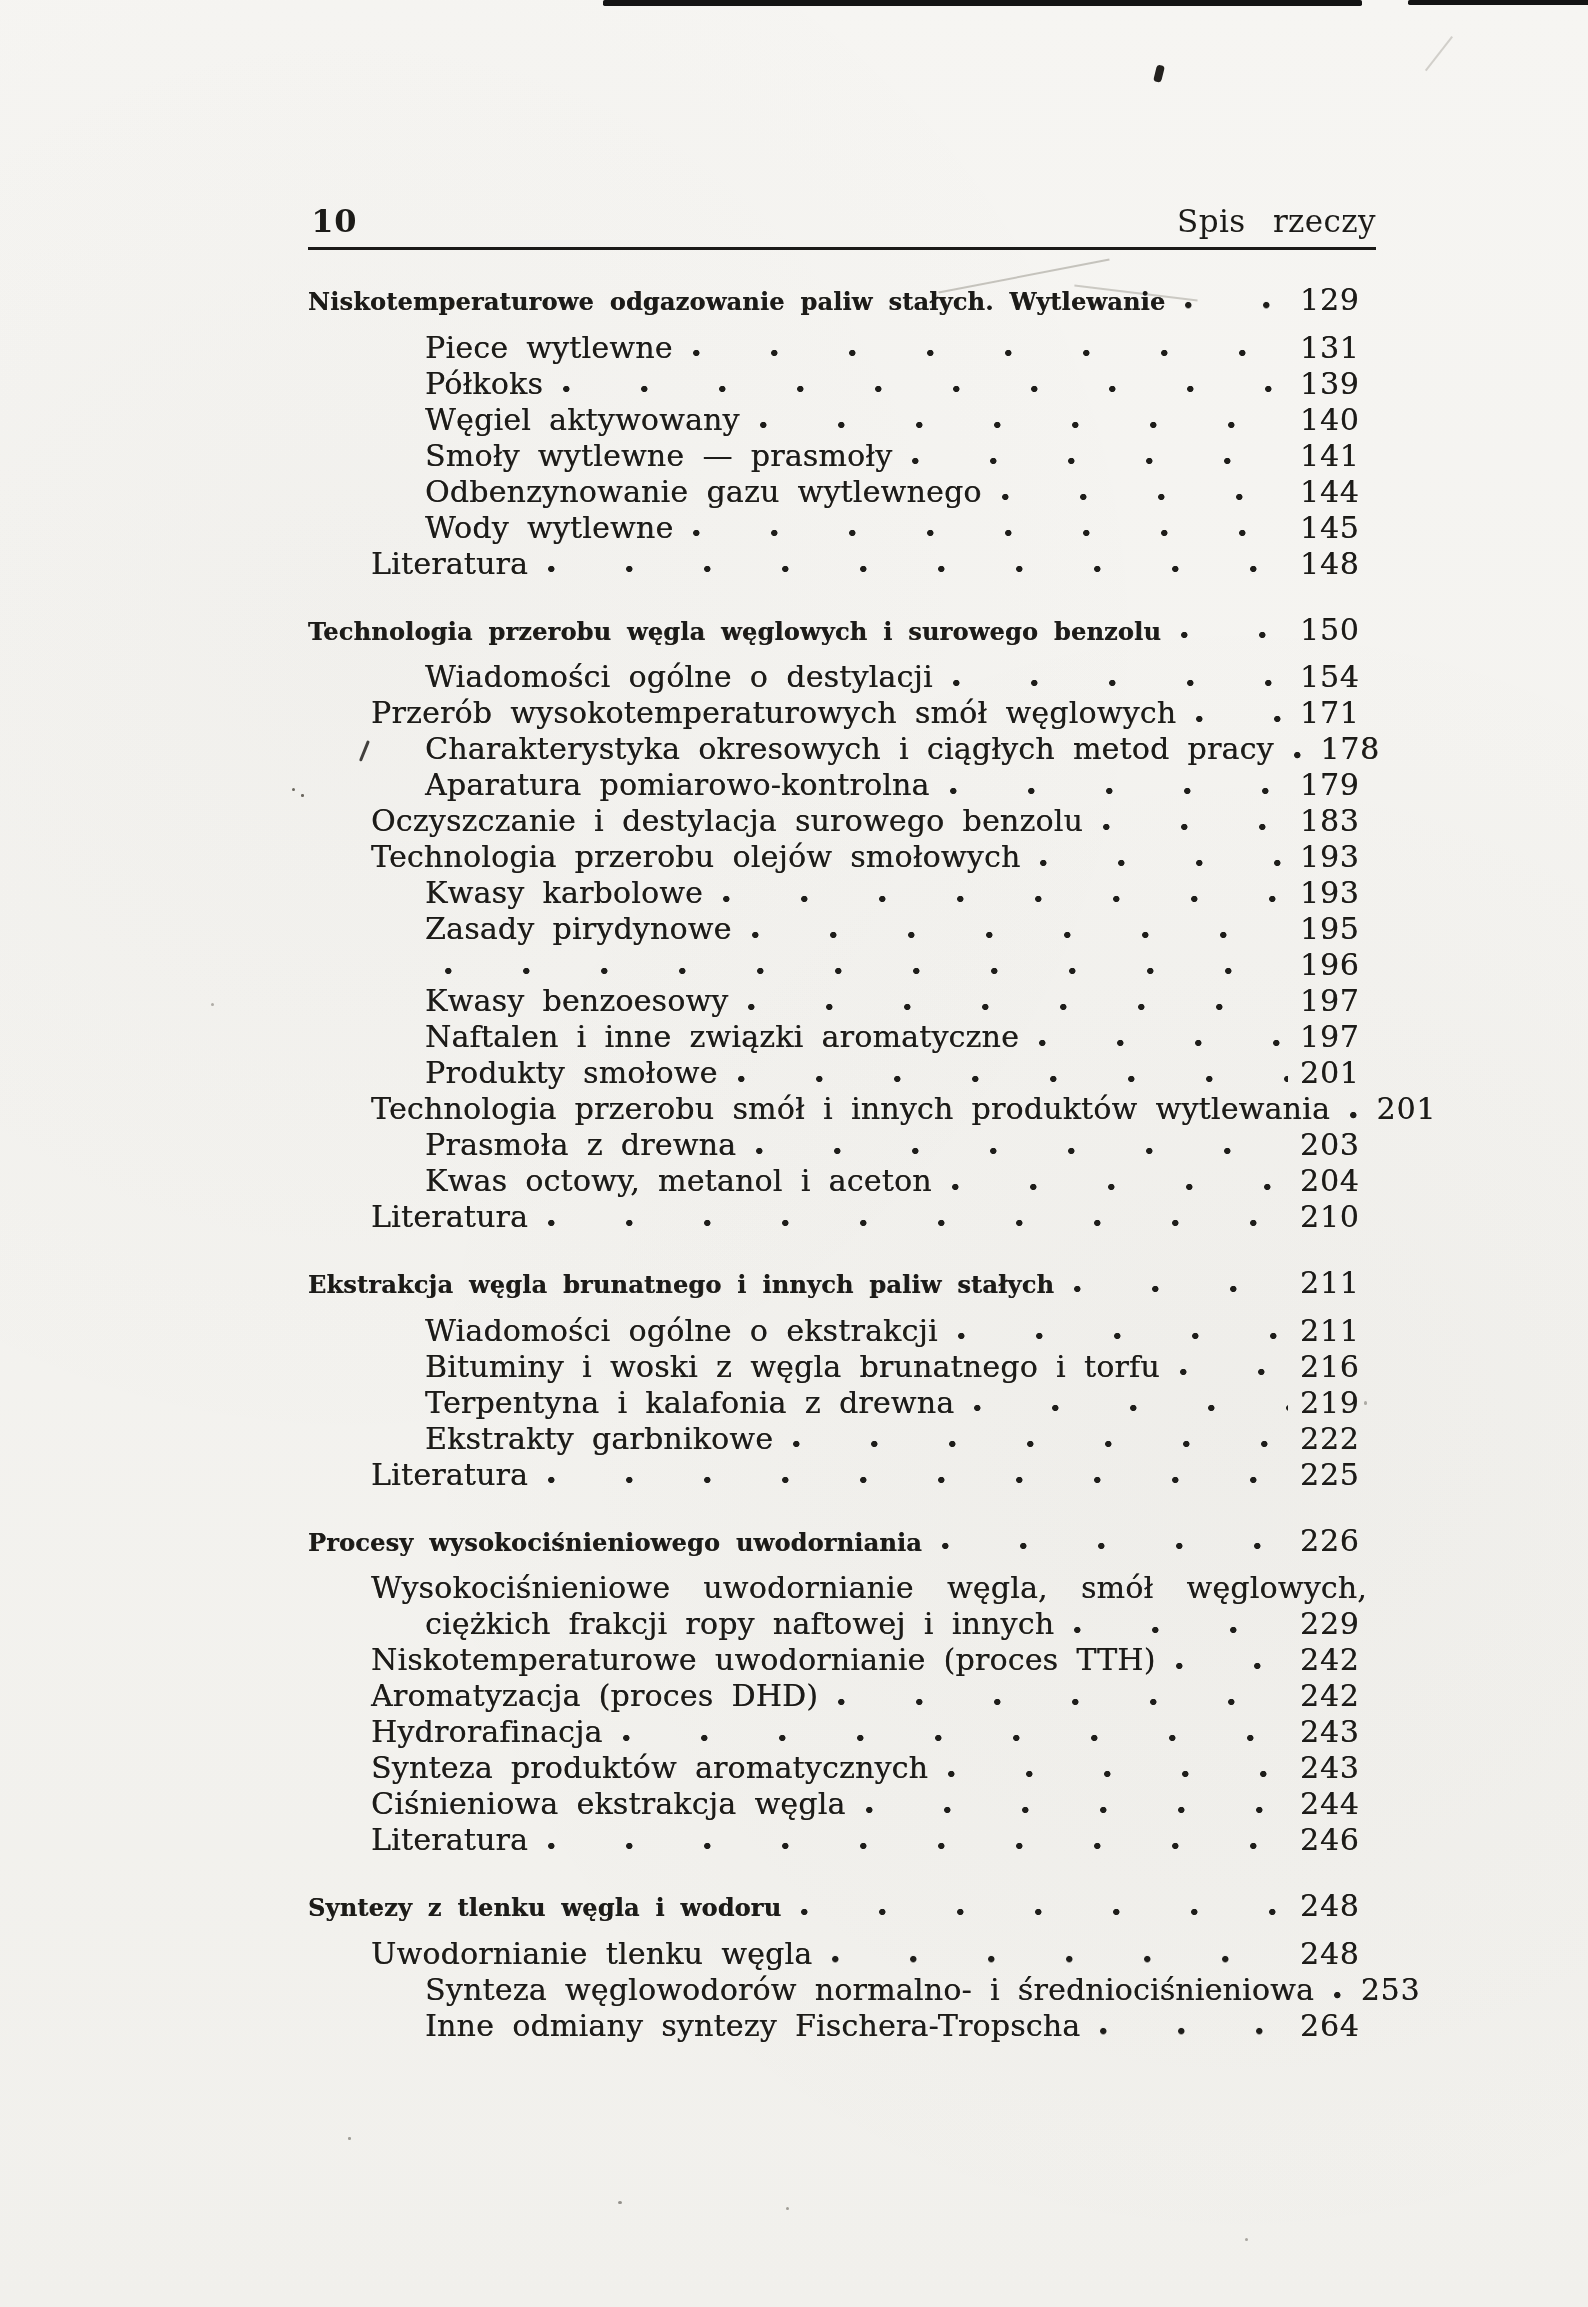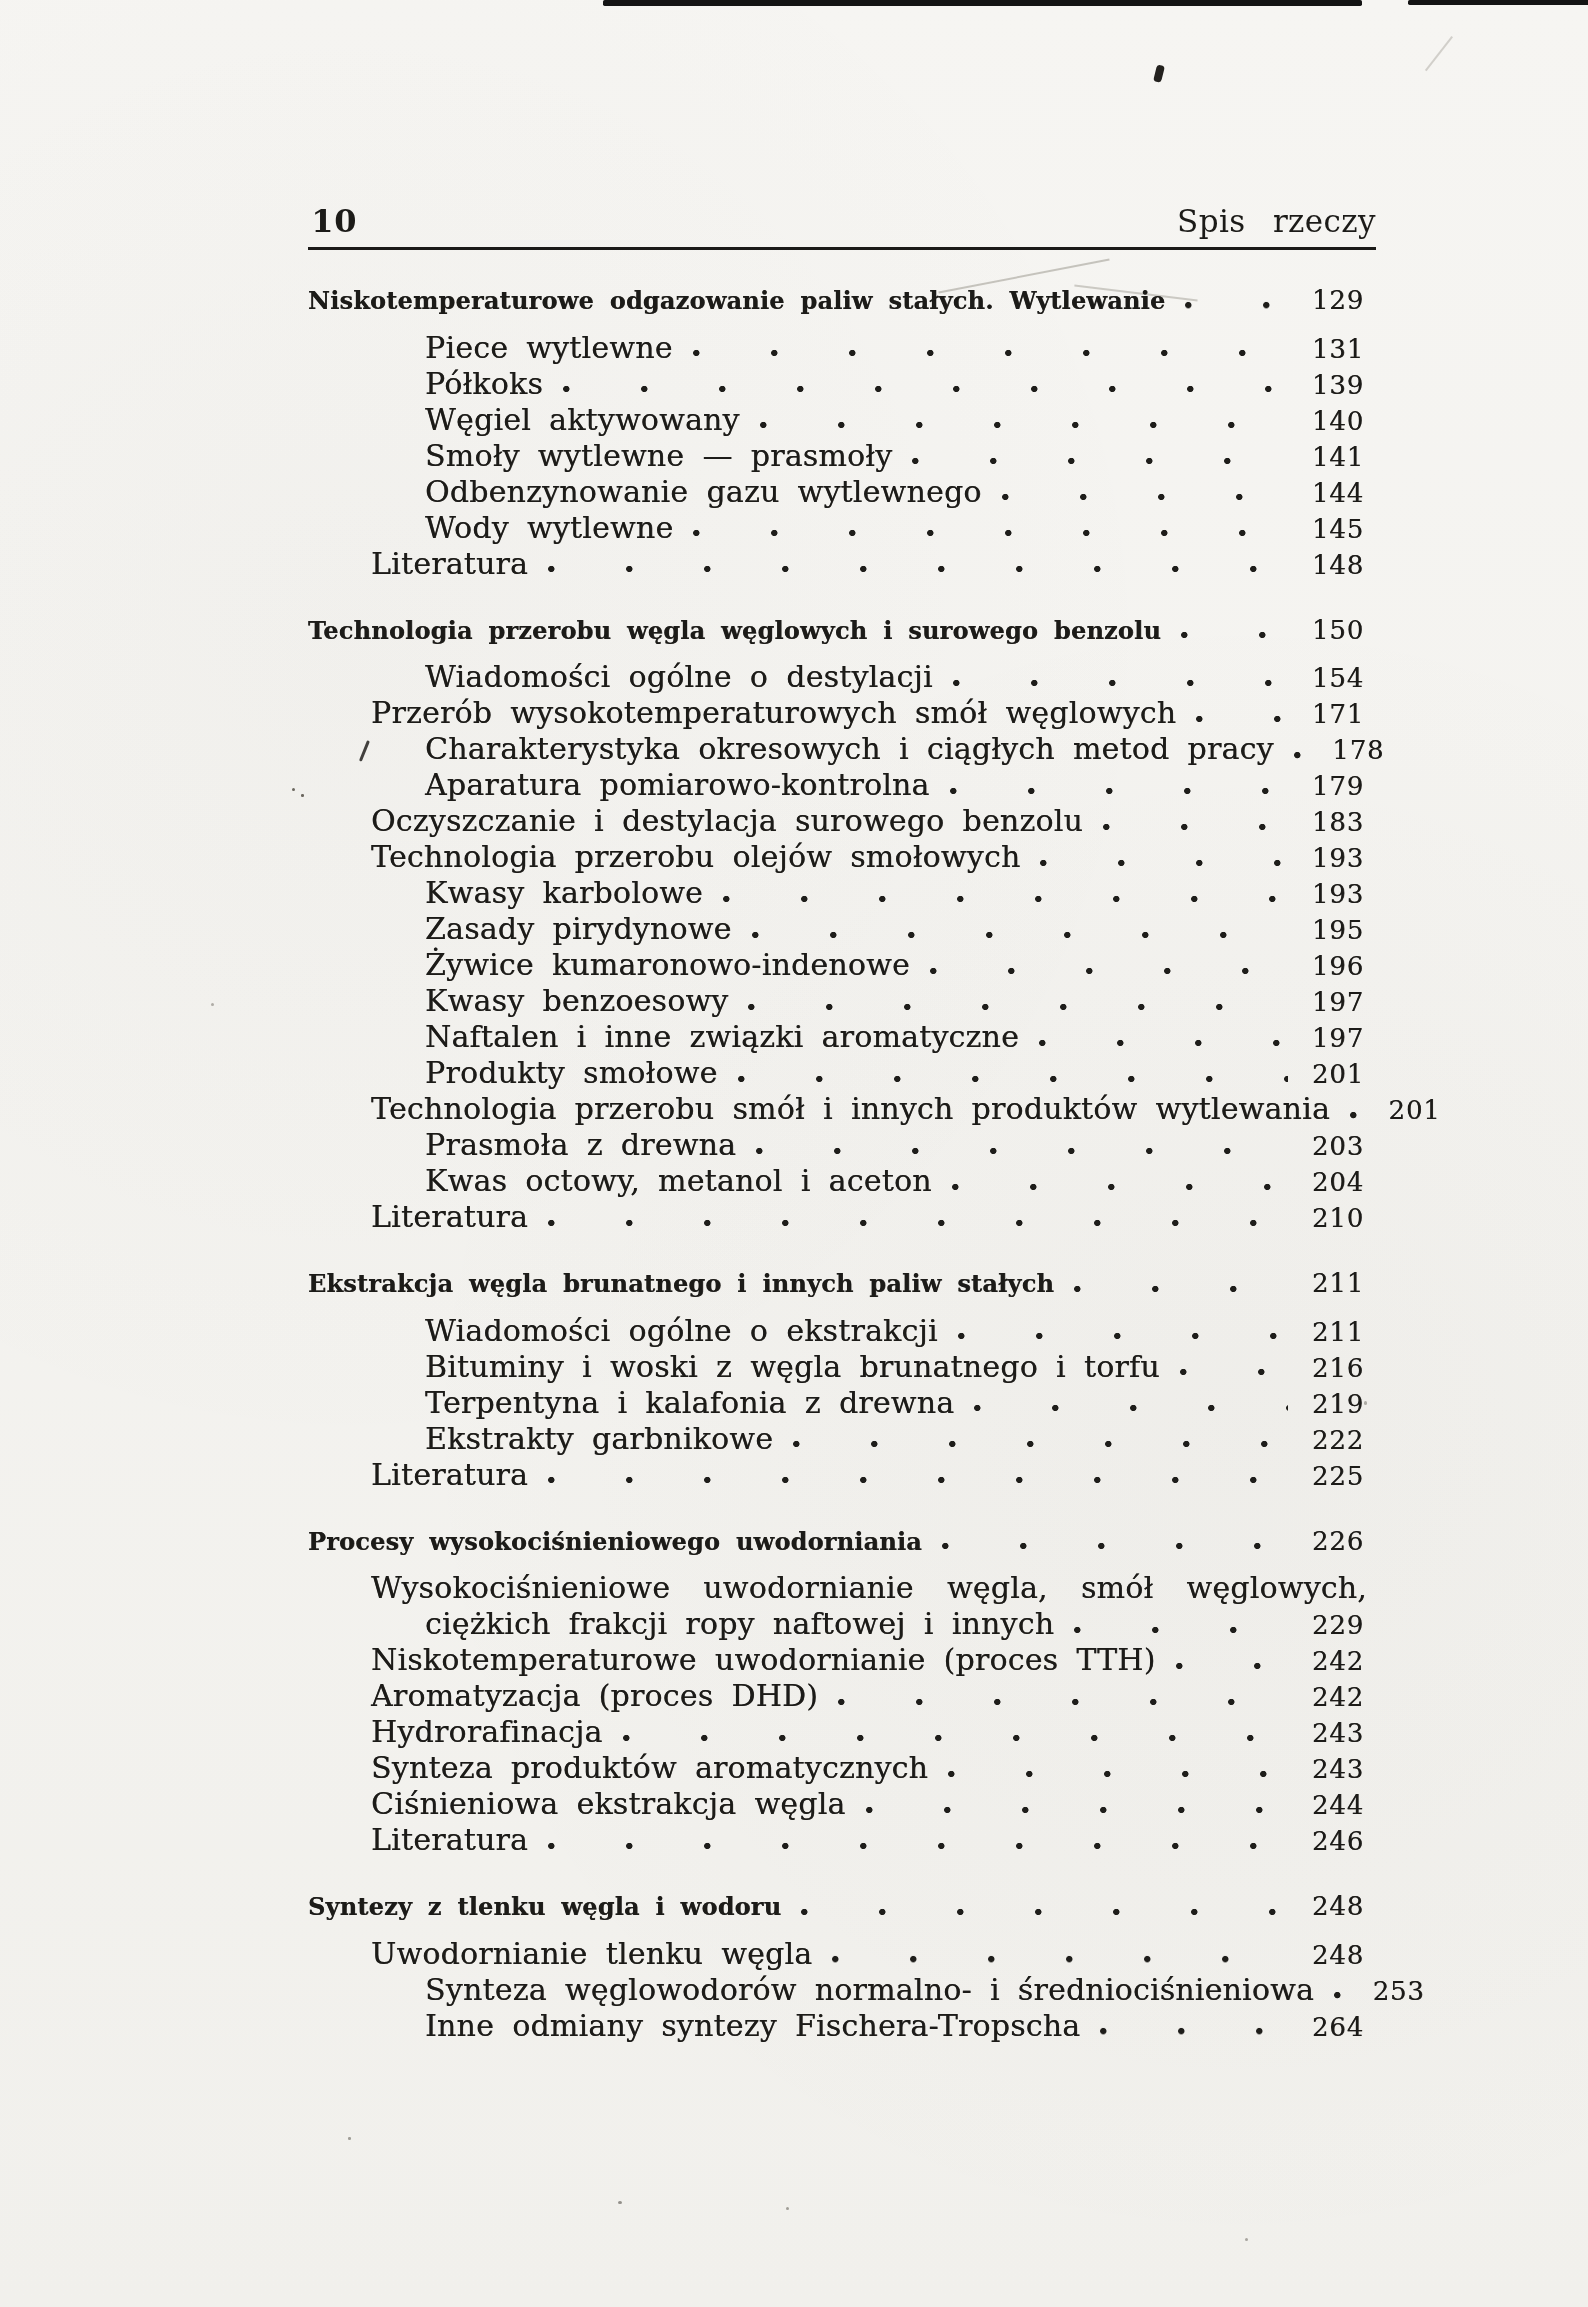--- a/index.html
+++ b/index.html
@@ -49,21 +49,21 @@
   .ind1{margin-left:63px;}
   .ind2{margin-left:117px;}
   .stretch .txt{word-spacing:0.78em;}
   .leader{
     flex:1;min-width:20px;height:8.3px;align-self:flex-end;
     margin:0 11.6px 8.3px 15px;
     background-image:radial-gradient(circle at 8.3px 4.1px, #1e1d1a 2.8px, rgba(30,29,26,0) 3.6px);
     background-size:78px 8.3px;background-repeat:repeat-x;background-position:left bottom;
   }
   .pg{
-    flex:none;width:76px;text-align:center;font-size:26px;letter-spacing:0.8px;
+    flex:none;width:76px;text-align:left;font-size:30px;letter-spacing:0.8px;
     text-shadow:0.3px 0.2px 0.3px rgba(25,23,20,0.75);
   }
 </style>
 </head>
 <body>
 
 <div class="topline" style="left:603px;top:0;width:759px;height:5.8px;"></div>
 <div class="topline" style="left:1408px;top:0;width:181px;height:5px;"></div>
 <div class="inkmark" style="left:1155px;top:65px;width:7.5px;height:17.4px;transform:rotate(14deg);"></div>
 <div class="scratch" style="left:937px;top:275px;width:174px;height:1.7px;transform:rotate(-11deg);opacity:.8;"></div>
@@ -186,21 +186,20 @@
     <span class="pg">193</span>
   </div>
 
   <div class="row ind2">
     <span class="txt">Zasady pirydynowe</span>
     <span class="leader"></span>
     <span class="pg">195</span>
   </div>
 
   <div class="row ind2">
-    <span class="txt">Żywice kumaronowo-indenowe</span>
     <span class="leader"></span>
     <span class="pg">196</span>
   </div>
 
   <div class="row ind2">
     <span class="txt">Kwasy benzoesowy</span>
     <span class="leader"></span>
     <span class="pg">197</span>
   </div>
 

